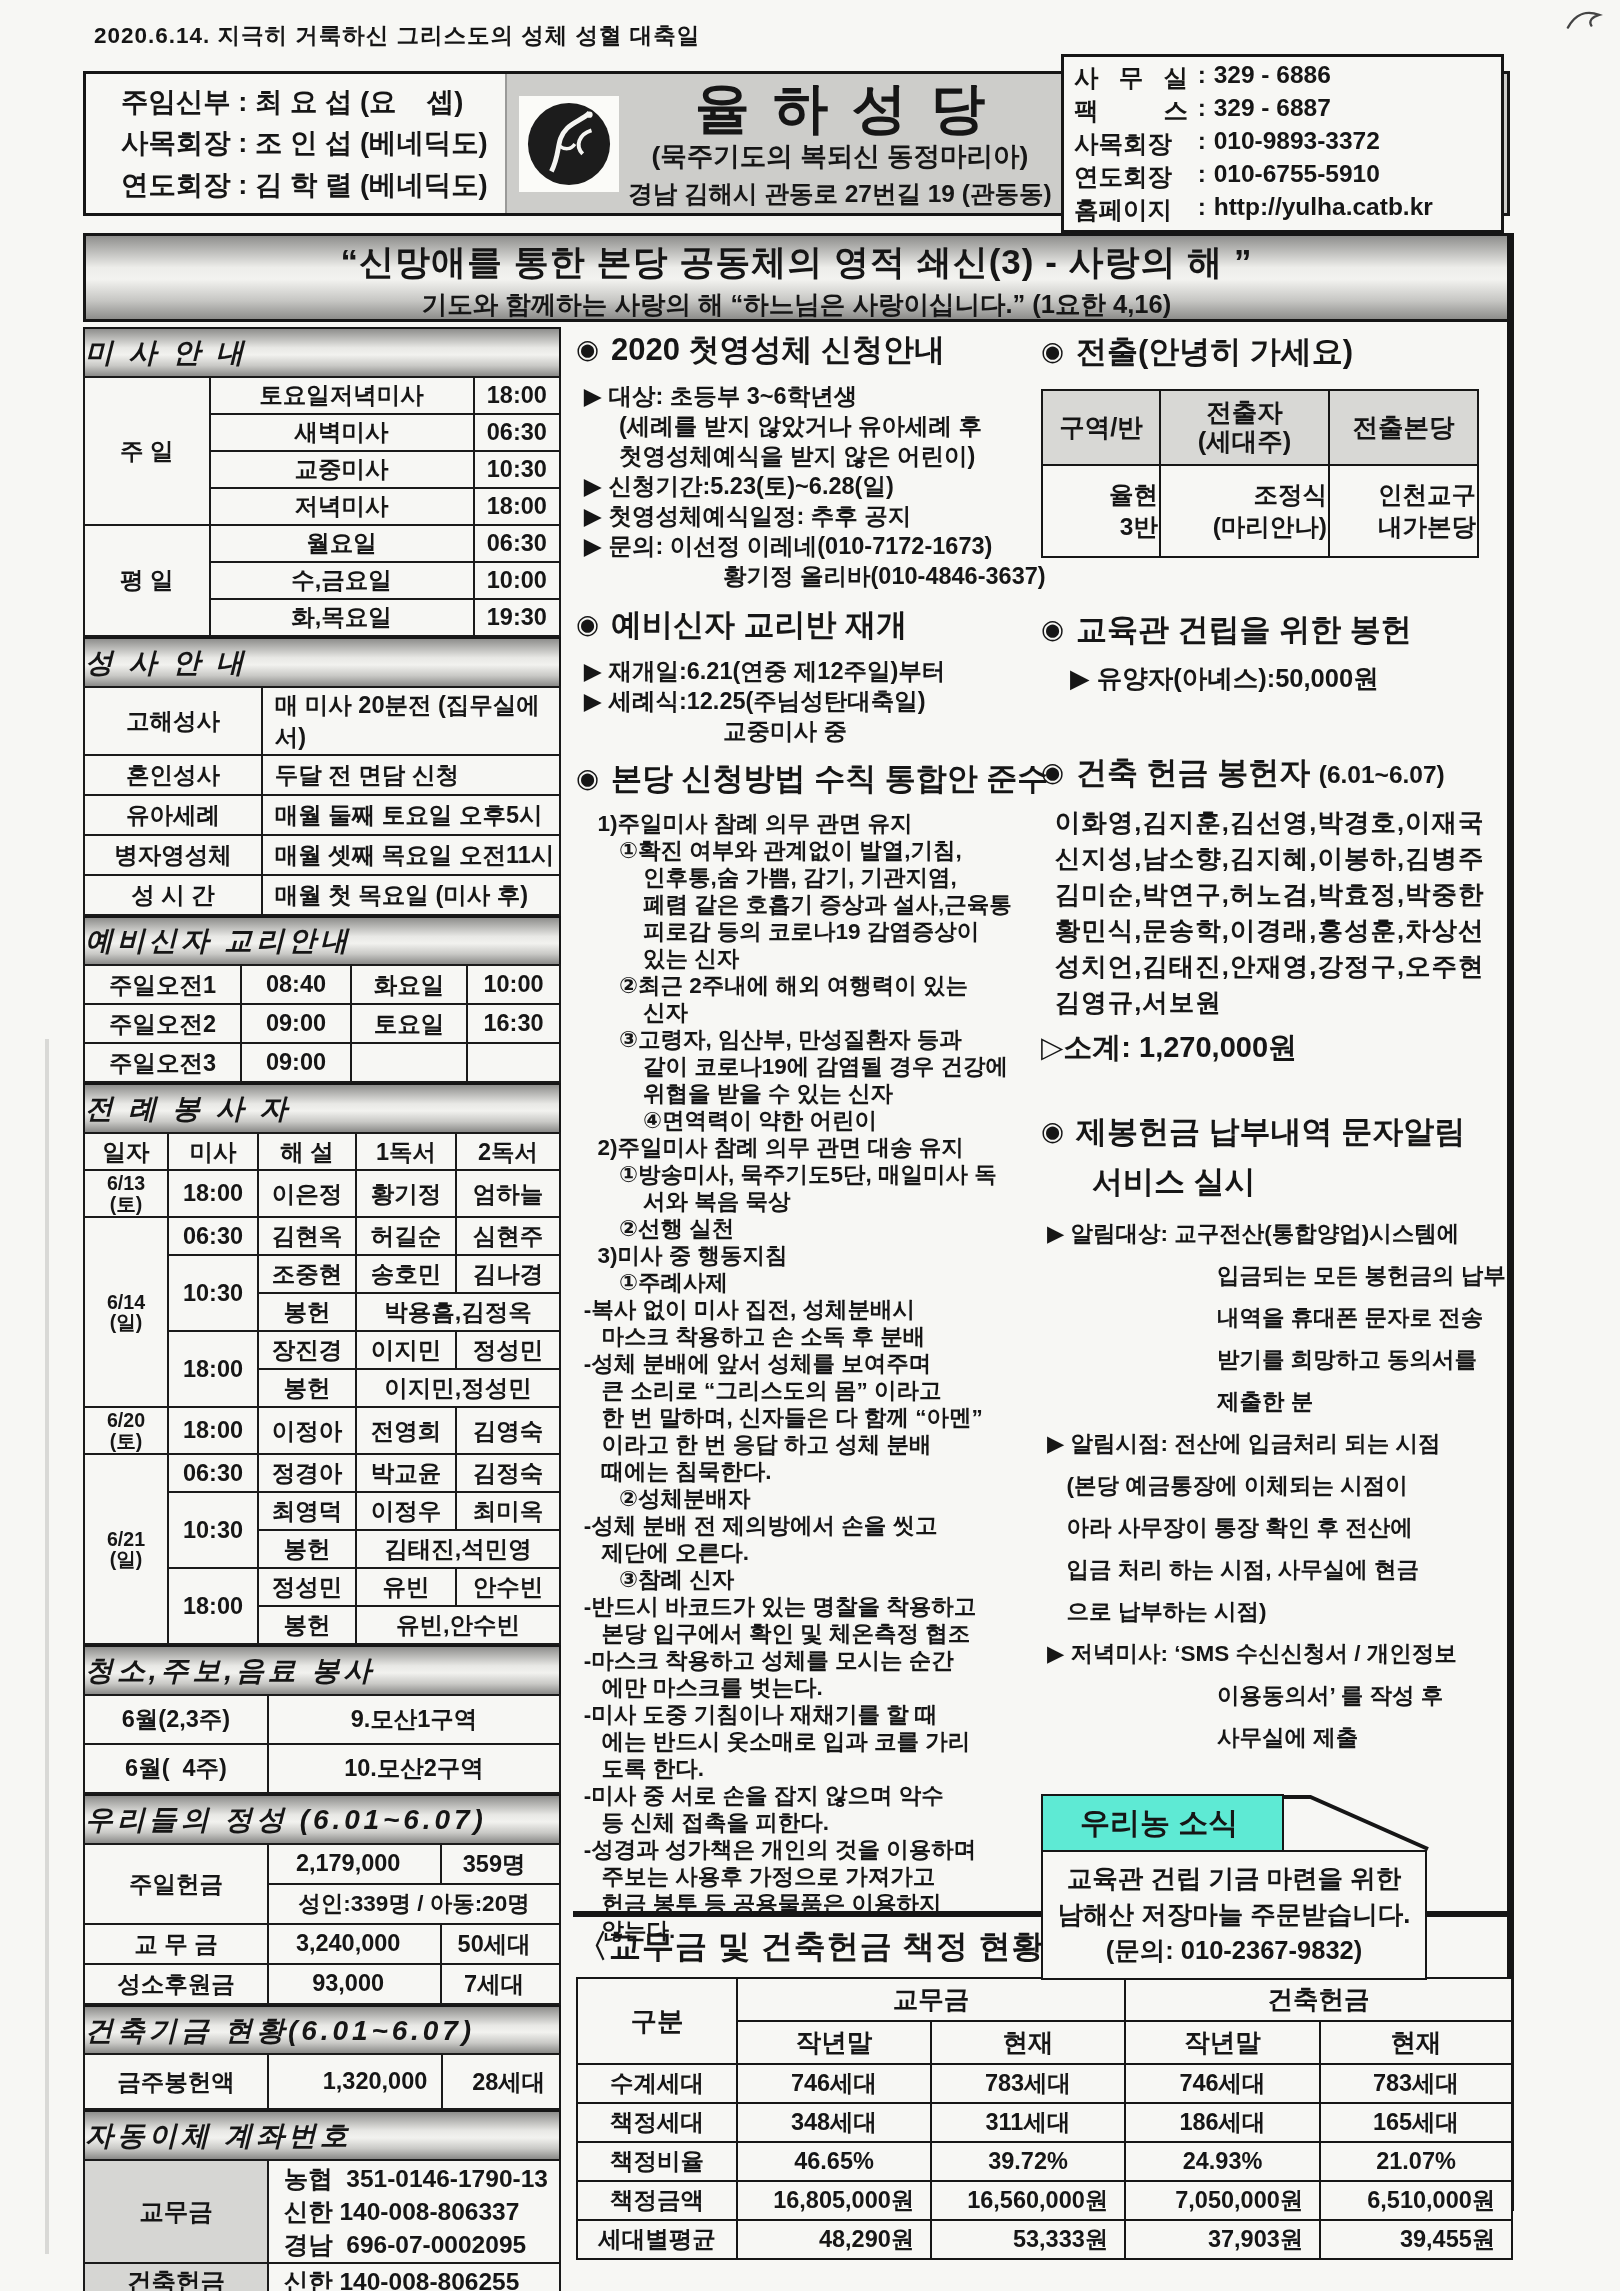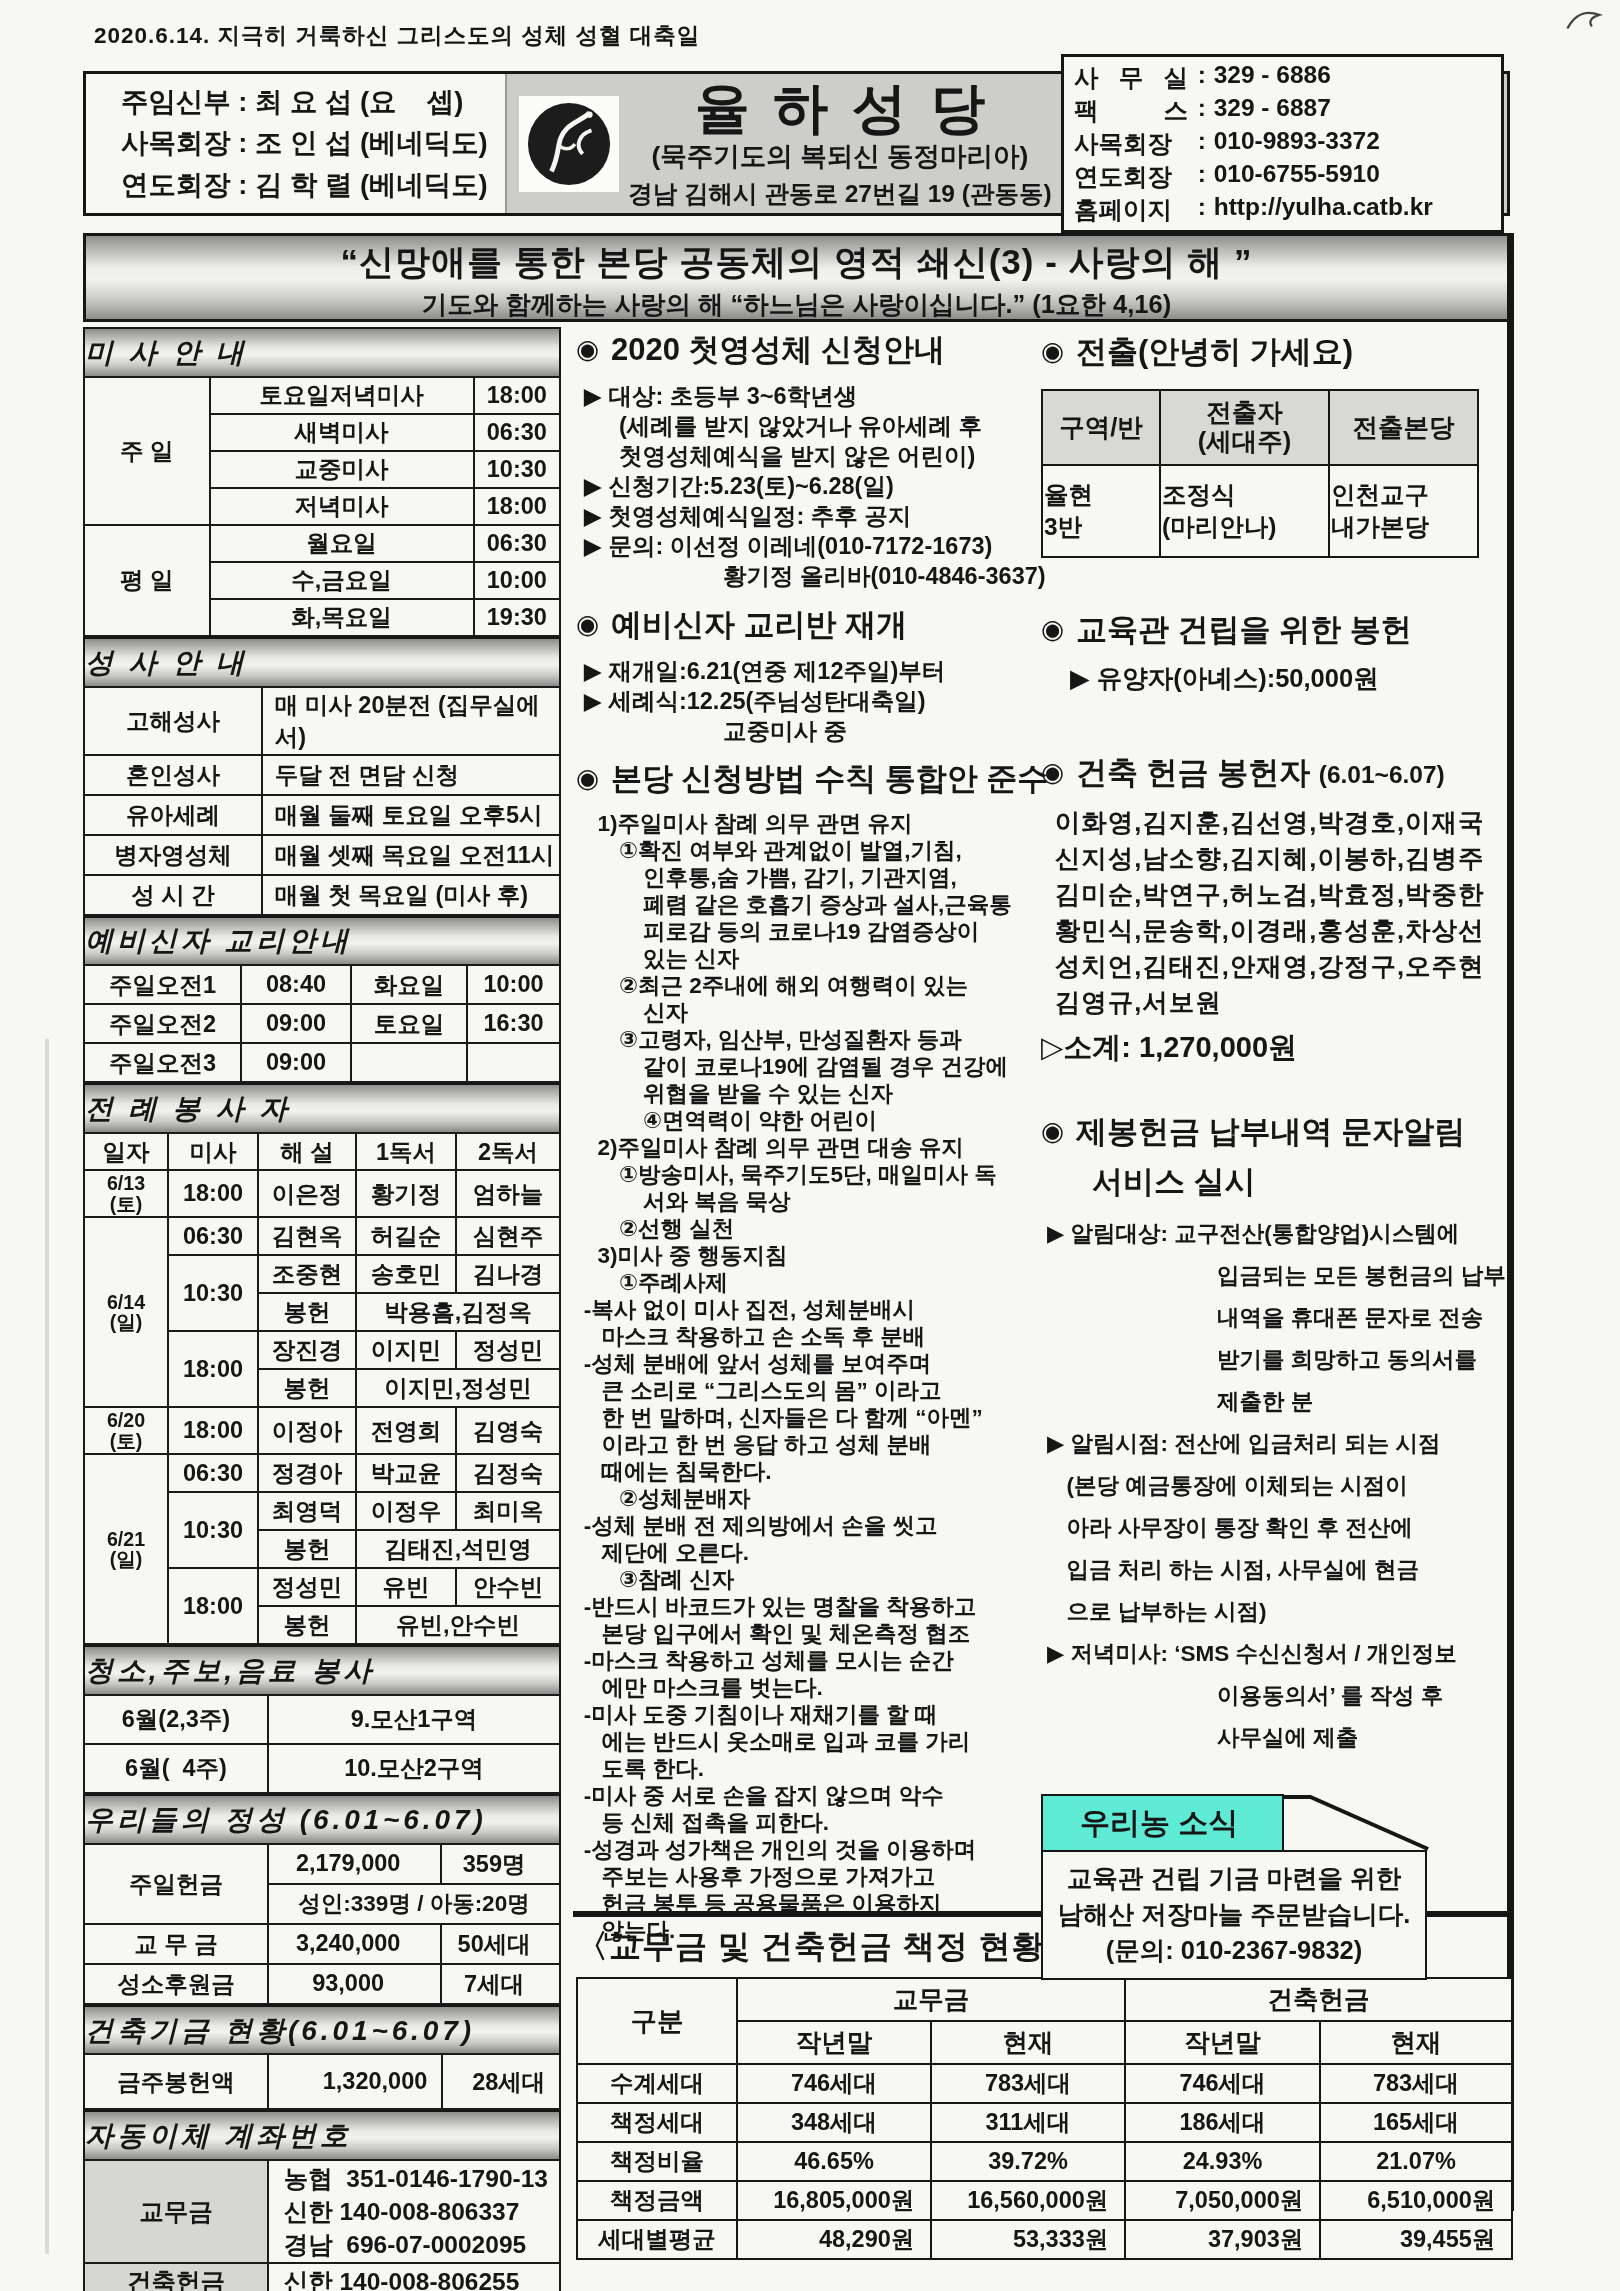--- a/index.html
+++ b/index.html
@@ -74,21 +74,21 @@
   .s3 .mline { font-size:22.5px; line-height:27px; }
   .hdln { font-weight:900; }
   .p0 { padding-left:7.8px; } .pc { padding-left:25.5px; }
   .p1 { padding-left:21.6px; } .p2 { padding-left:43px; } .p3 { padding-left:67px; } .p4 { padding-left:147px; }
   .mid-s2 { margin-top:13.7px; } .mid-s3 { margin-top:11.8px; }
 
   
   .dep-table { border-collapse:collapse; table-layout:fixed; width:438px; margin-top:15.7px; }
   .dep-table th, .dep-table td { border:2.9px solid #161616; }
   .dep-table th { background:#d8d8d5; font-size:25.5px; font-weight:800; height:71px; white-space:pre-line; line-height:29px; }
-  .dep-table td { font-size:24.5px; font-weight:700; height:88px; text-align:left; white-space:pre-line; line-height:32px;margin-left:16px; }
+  .dep-table td { font-size:24.5px; font-weight:700; height:88px; text-align:right; white-space:pre-line; line-height:32px;margin-left:16px; }
   .r-s2 { margin-top:51px; } .r-s3 { margin-top:55px; } .r-s4 { margin-top:43px; }
   .rline { font-size:24.5px; font-weight:700; line-height:37px; white-space:nowrap; }
   .r-s2 .rline { padding-left:29px; font-size:25.5px; }
   .names { padding-left:13.7px; }
   .names .rline { font-size:25.5px; font-weight:600; line-height:36px; letter-spacing:1px; }
   .subtotal { font-size:29px; font-weight:900; margin-top:7.8px; }
   .r-s4 .rline { font-size:22.5px; line-height:42px; font-weight:600; }
   .q0 { padding-left:5.9px; } .q1 { padding-left:176px; } .q2 { padding-left:25.5px; }
   .urinong { margin-top:35px; width:392px; position:relative; }
   .uri-tab { width:243px; border:2.9px solid #161616; border-bottom:none; box-sizing:border-box; padding:7.8px 0 5.9px 37px; font-size:30px; font-weight:900; background:#5eead4; position:relative; z-index:2; white-space:nowrap; }

